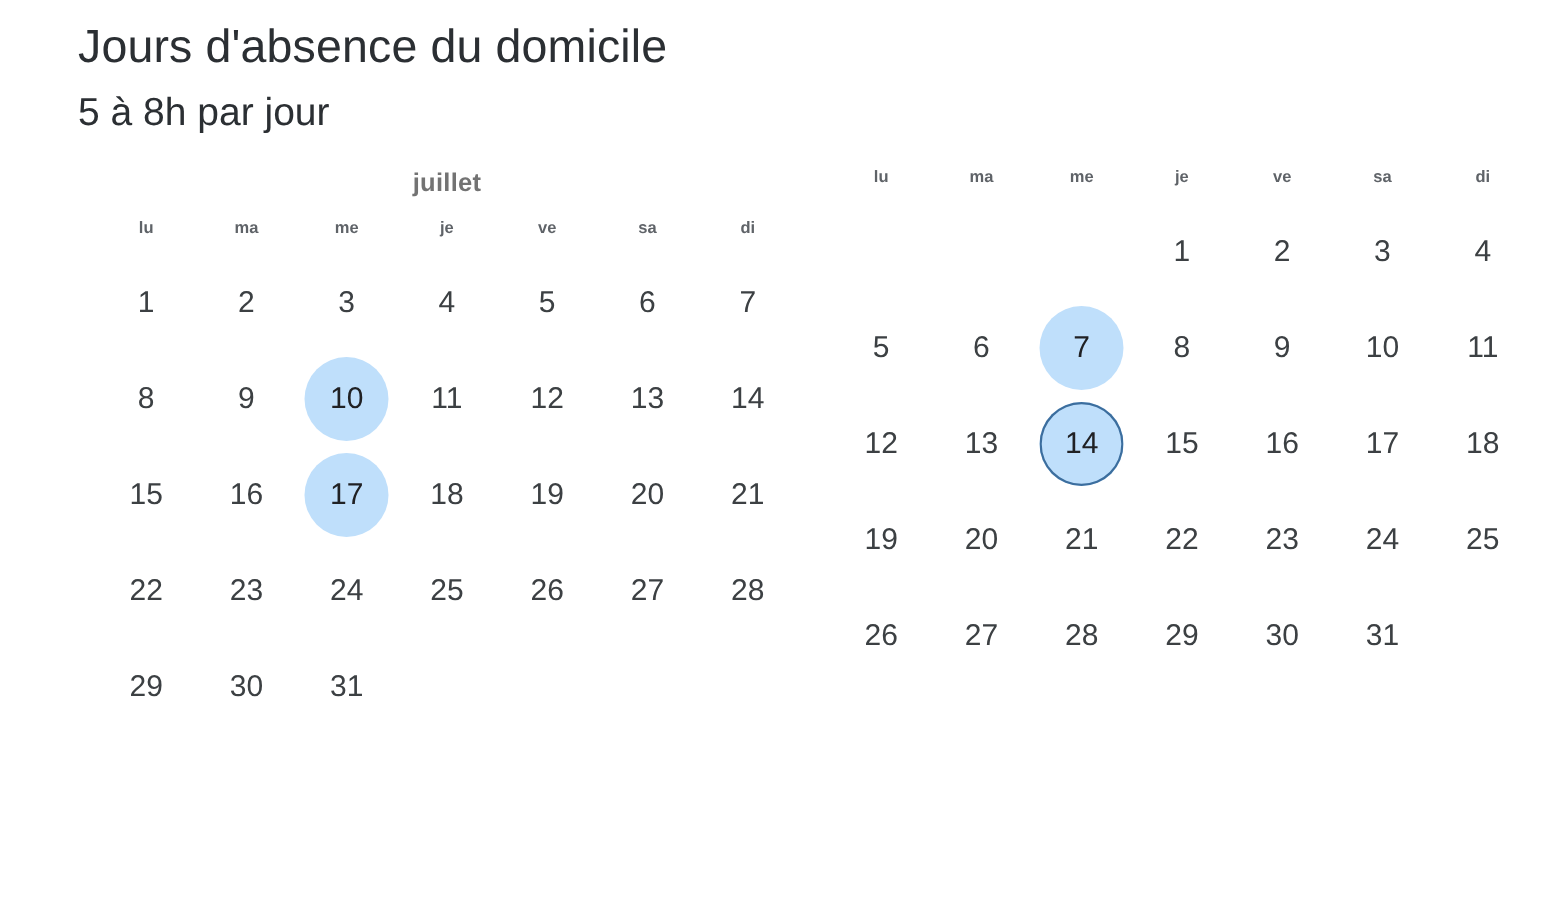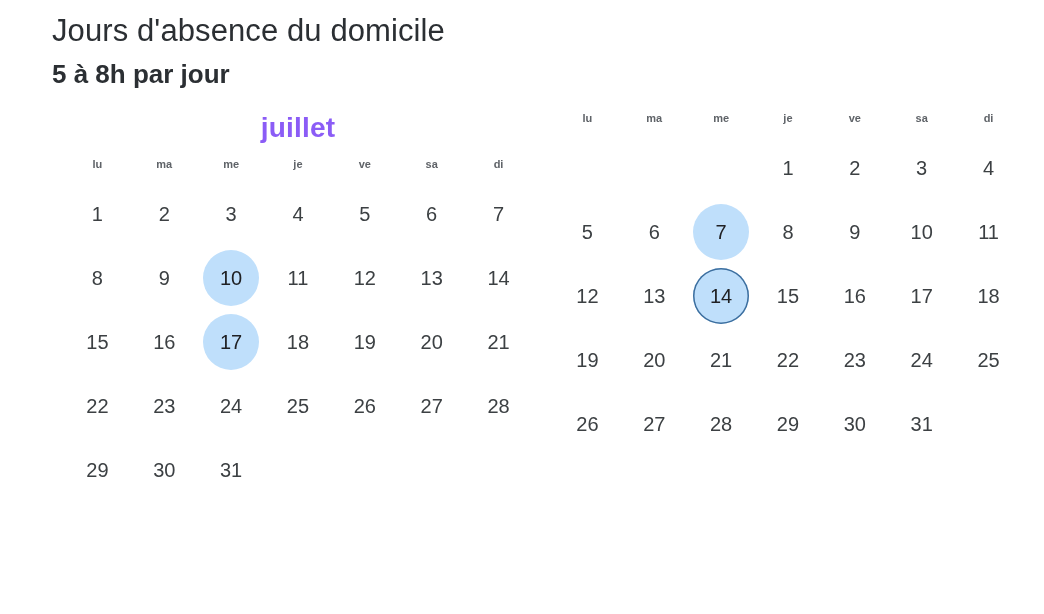--- a/index.html
+++ b/index.html
@@ -29,38 +29,38 @@
   }
   .subtitle {
     font-size: 19px;
     font-weight: 400;
     color: #44484c;
     margin: 0 0 26px 0;
     line-height: 1.3;
   }
   .section-title {
     font-size: 26px;
-    font-weight: 700;
+    font-weight: 400;
     color: #2b2f33;
     margin: 0 0 20px 0;
     line-height: 1.3;
   }
   .calendars {
     display: flex;
     gap: 22px;
     margin-left: 12px;
   }
   .cal {
     width: 468px;
   }
   .cal-header {
     text-align: center;
-    font-size: 28px;
+    font-size: 17px;
     font-weight: bold;
-    color: #8b5cf6;
+    color: #737373;
     margin-bottom: 14px;
     letter-spacing: 0.2px;
   }
   table.cal-grid {
     border-collapse: collapse;
     width: 100%;
     table-layout: fixed;
   }
   table.cal-grid th {
     font-size: 11px;

